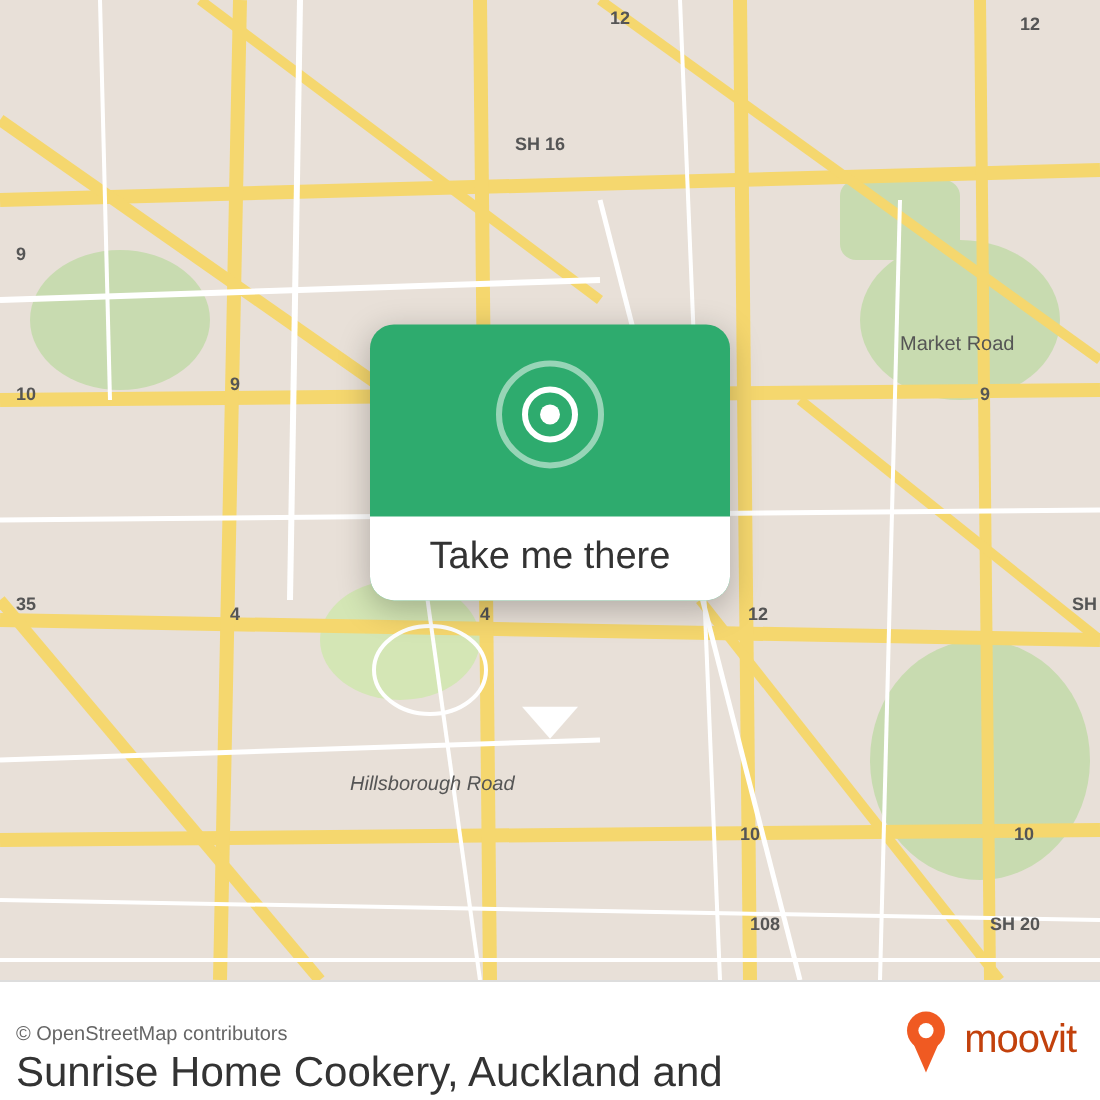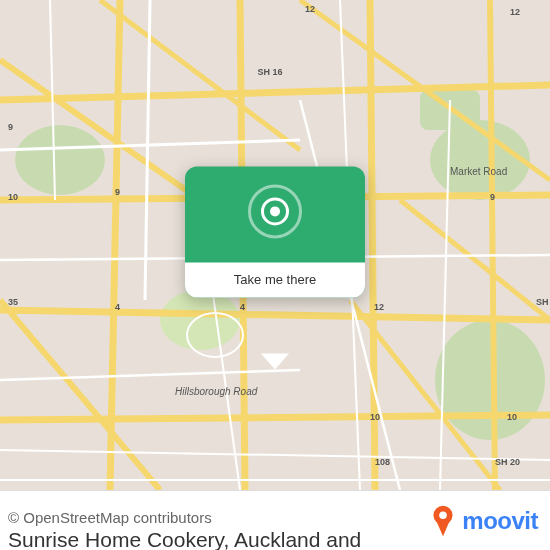--- a/index.html
+++ b/index.html
@@ -72,21 +72,21 @@
       border-radius: 50%;
       background: white;
     }
 
     #take-me-there-btn {
       background: white;
       color: #333;
       border: none;
       border-radius: 0 0 12px 12px;
       padding: 10px 20px;
-      font-size: 13px;
+      font-size: 19px;
       font-weight: 500;
       cursor: pointer;
       width: calc(100% + 32px);
       margin: 12px -16px 0 -16px;
       text-align: center;
     }
 
     
     #bottom-bar {
       width: 550px;
@@ -98,21 +98,21 @@
       padding: 0 12px 0 8px;
       justify-content: space-between;
     }
 
     #bottom-left {
       display: flex;
       flex-direction: column;
     }
 
     #copyright-text {
-      font-size: 15px;
+      font-size: 10px;
       color: #666;
       margin-top: 44px;
     }
 
     #location-name {
       font-size: 21px;
       color: #333;
       font-weight: 400;
       margin-top: 2px;
     }
@@ -122,23 +122,23 @@
       align-items: center;
       gap: 0px;
     }
 
     #moovit-icon {
       width: 38px;
       height: 38px;
     }
 
     #moovit-text {
-      font-size: 24px;
-      font-weight: bold;
-      color: #3b82f6;
+      font-size: 20px;
+      font-weight: normal;
+      color: #c2410c;
       letter-spacing: -0.5px;
     }
   </style>
 </head>
 <body>
 
 <div id="map-container">
   <svg id="map-svg" viewBox="0 0 550 490" xmlns="http://www.w3.org/2000/svg">
 
     <rect width="550" height="490" fill="#e8e0d8"></rect>

